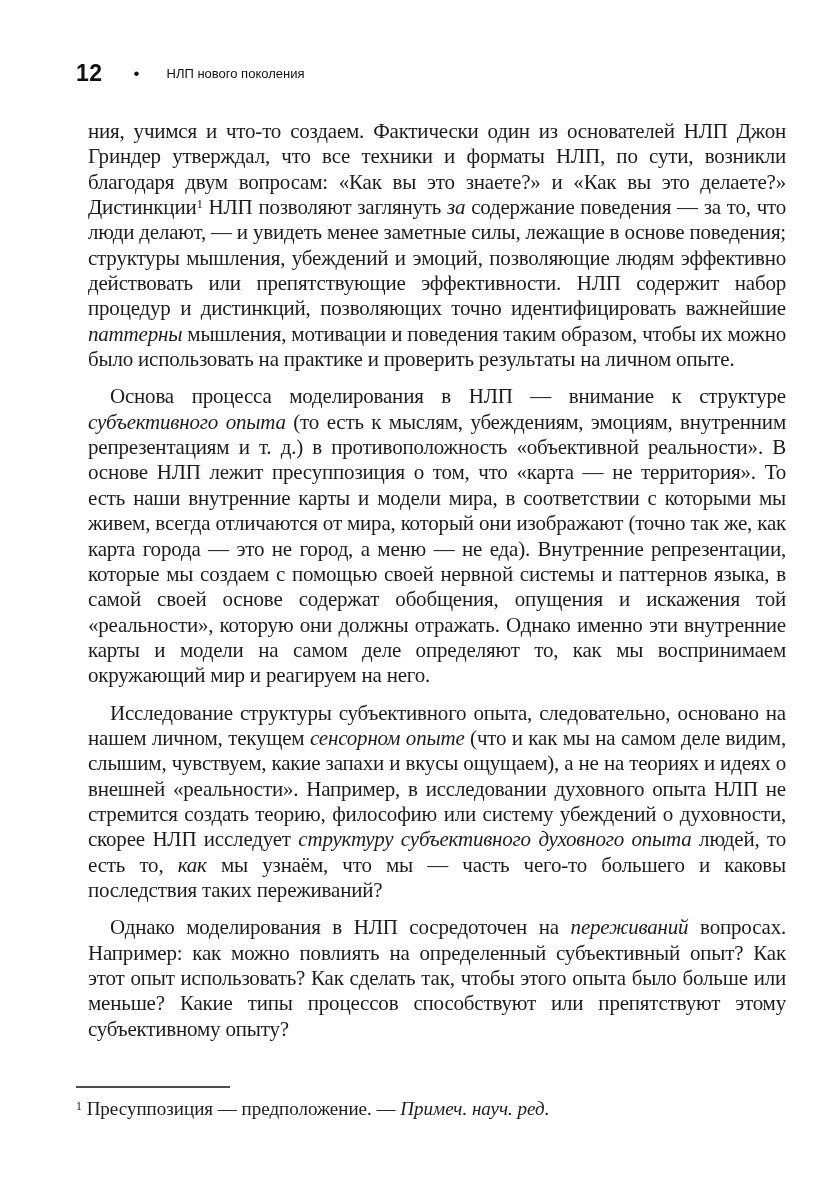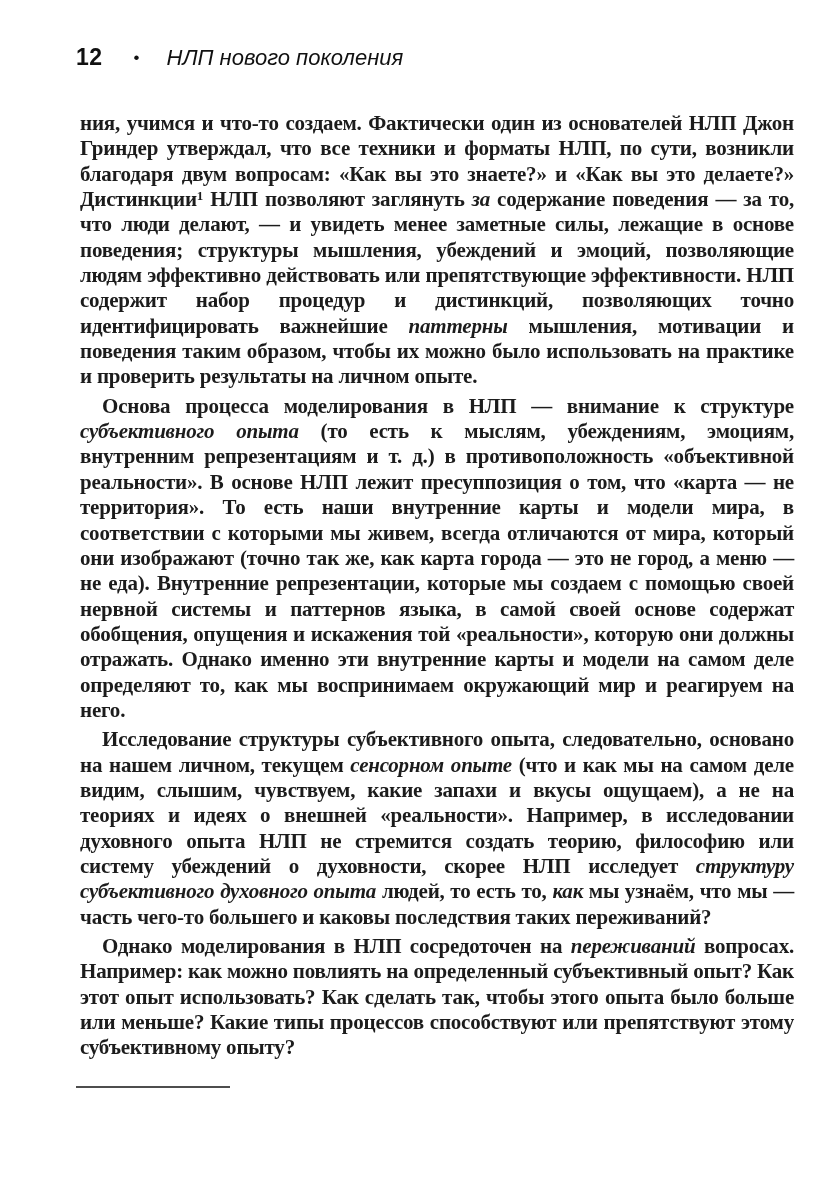--- a/index.html
+++ b/index.html
@@ -9,35 +9,35 @@
     overflow: hidden;
   }
   .page {
     position: relative;
     width: 817px; height: 1200px;
     background: var(--bg, #ffffff);
     color: var(--text, #1c1c1c);
     font-family: "Liberation Serif", serif;
   }
   .running-header {
-    position: absolute; left: 76px; top: 44px;
+    position: absolute; left: 76px; top: 60px;
     display: flex; align-items: center;
     font-family: "Liberation Sans", sans-serif;
     color: var(--header, #111111);
   }
   .pagenum { font-weight: 700; font-size: 23px; letter-spacing: 0.5px; }
   .dot { font-size: 17px; margin: 0 27px 0 31px; }
-  .booktitle { font-style: italic; font-size: 22px; }
+  .booktitle { font-size: 13px; }
   .body-text {
     position: absolute; left: 76px; top: 107px; width: 722px;
     font-size: 21px; line-height: 25.35px;
     text-align: justify; text-justify: inter-word;
     letter-spacing: -0.2px;
   }
-  .para { margin: 4px; padding: 0; font-weight: bold; }
+  .para { margin: 12px; padding: 0; }
   .para.indent { text-indent: 22px; }
   .it { font-style: italic; }
   sup {
     font-size: 62%; line-height: 0;
     vertical-align: baseline; position: relative; top: -0.45em;
   }
   .footnote-block { position: absolute; left: 76px; top: 1086px; width: 722px; }
   .fn-rule {
     width: 154px; height: 2px;
     background: var(--rule, #4d4d4d);
@@ -58,15 +58,16 @@
 
   <main class="body-text">
     <p class="para"><span>ния, учимся и что-то создаем. Фактически один из основателей НЛП Джон Гриндер утверждал, что все техники и форматы НЛП, по сути, возникли благодаря двум вопросам: «Как вы это знаете?» и «Как вы это делаете?» Дистинкции</span><sup>1</sup><span> НЛП позволяют заглянуть </span><span class="it">за</span><span> содержание поведения — за то, что люди делают, — и увидеть менее заметные силы, лежащие в основе поведения; структуры мышления, убеждений и эмоций, позволяющие людям эффективно действовать или препятствующие эффективности. НЛП содержит набор процедур и дистинкций, позволяющих точно идентифицировать важнейшие </span><span class="it">паттерны</span><span> мышления, мотивации и поведения таким образом, чтобы их можно было использовать на практике и проверить результаты на личном опыте.</span></p>
     <p class="para indent"><span>Основа процесса моделирования в НЛП — внимание к структуре </span><span class="it">субъективного опыта</span><span> (то есть к мыслям, убеждениям, эмоциям, внутренним репрезентациям и т. д.) в противоположность «объективной реальности». В основе НЛП лежит пресуппозиция о том, что «карта — не территория». То есть наши внутренние карты и модели мира, в соответствии с которыми мы живем, всегда отличаются от мира, который они изображают (точно так же, как карта города — это не город, а меню — не еда). Внутренние репрезентации, которые мы создаем с помощью своей нервной системы и паттернов языка, в самой своей основе содержат обобщения, опущения и искажения той «реальности», которую они должны отражать. Однако именно эти внутренние карты и модели на самом деле определяют то, как мы воспринимаем окружающий мир и реагируем на него.</span></p>
     <p class="para indent"><span>Исследование структуры субъективного опыта, следовательно, основано на нашем личном, текущем </span><span class="it">сенсорном опыте</span><span> (что и как мы на самом деле видим, слышим, чувствуем, какие запахи и вкусы ощущаем), а не на теориях и идеях о внешней «реальности». Например, в исследовании духовного опыта НЛП не стремится создать теорию, философию или систему убеждений о духовности, скорее НЛП исследует </span><span class="it">структуру субъективного духовного опыта</span><span> людей, то есть то, </span><span class="it">как</span><span> мы узнаём, что мы — часть чего-то большего и каковы последствия таких переживаний?</span></p>
     <p class="para indent"><span>Однако моделирования в НЛП сосредоточен на </span><span class="it">переживаний</span><span> вопросах. Например: как можно повлиять на определенный субъективный опыт? Как этот опыт использовать? Как сделать так, чтобы этого опыта было больше или меньше? Какие типы процессов способствуют или препятствуют этому субъективному опыту?</span></p>
   </main>
 
   <footer class="footnote-block">
     <div class="fn-rule"></div>
+    <p class="footnote"><sup>1</sup><span><span> Пресуппозиция — предположение. — </span><span class="it">Примеч. науч. ред.</span></span></p>
   </footer>
 
 </div>
 
 </body></html>

